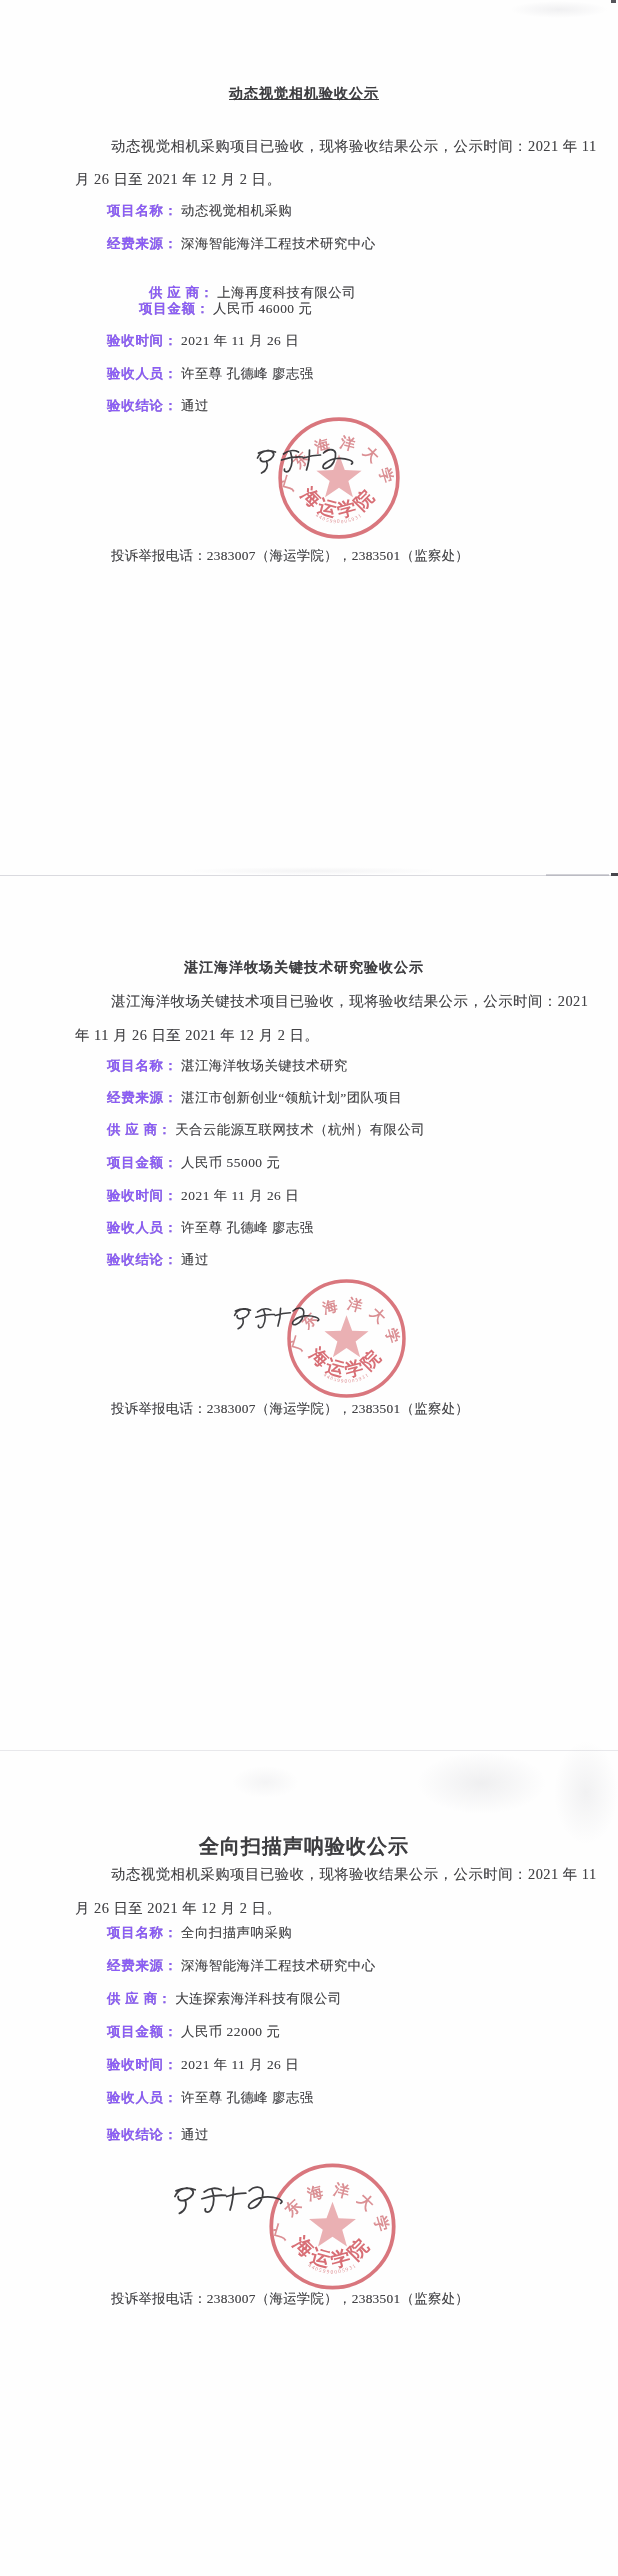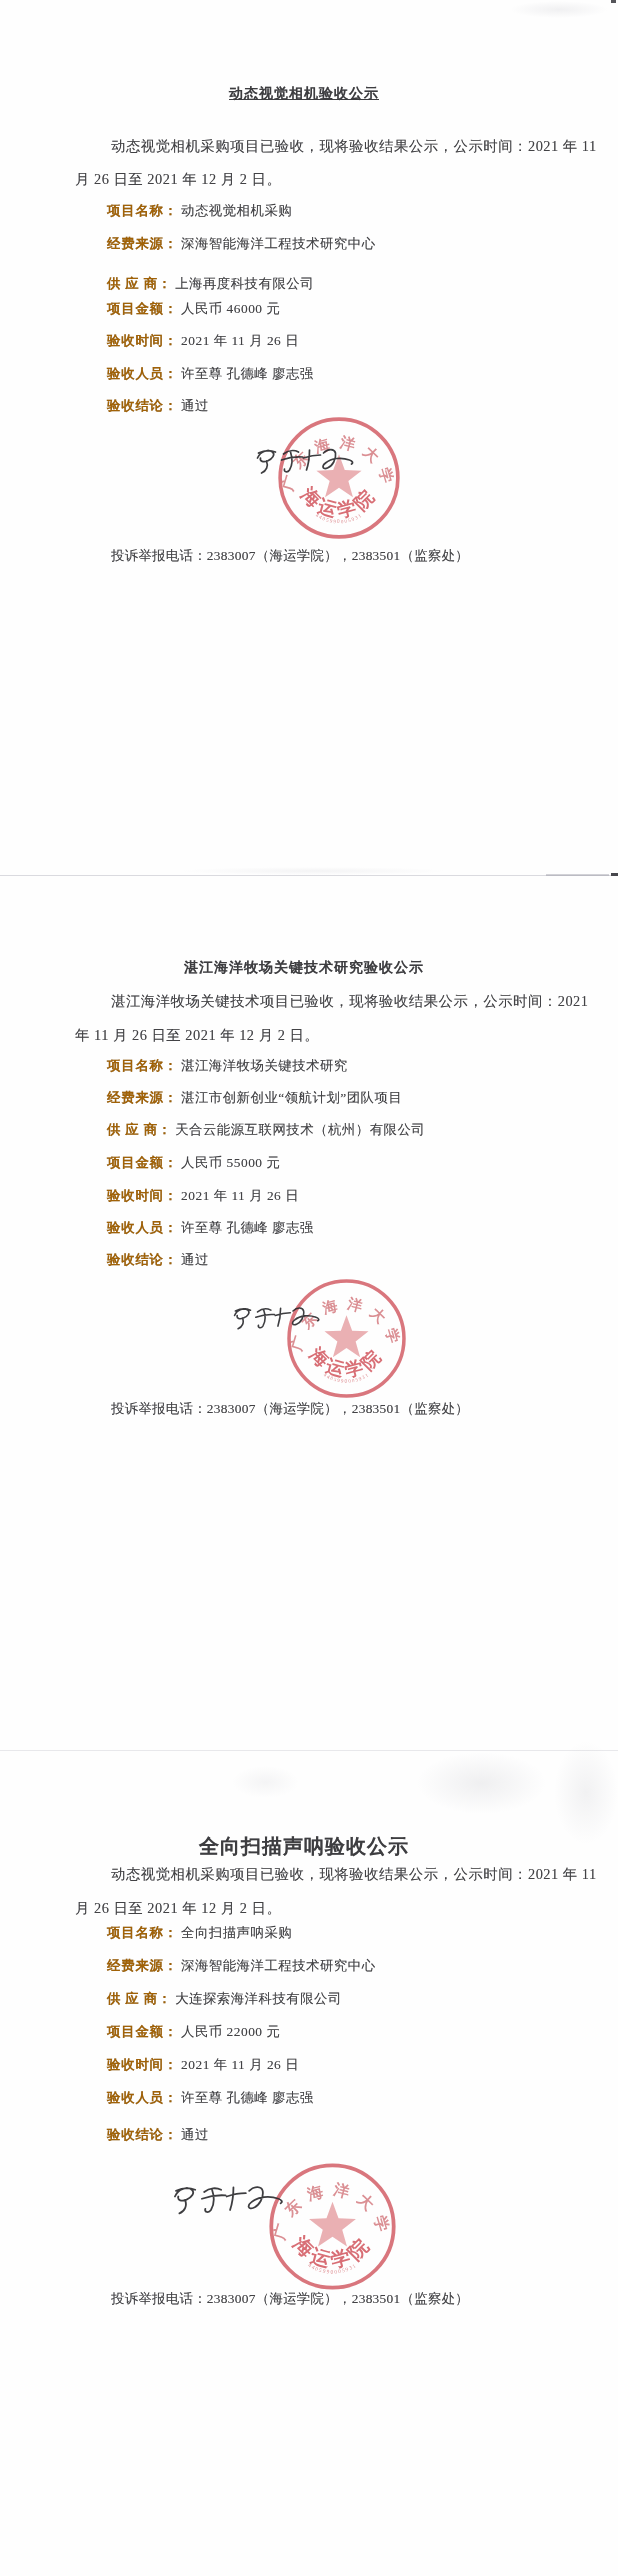--- a/index.html
+++ b/index.html
@@ -14,21 +14,21 @@
     text-shadow:0 0 0.5px rgba(70,70,75,.45);white-space:nowrap;z-index:4;
   }
   .para-line{
     position:absolute;font-size:14.4px;color:#424245;letter-spacing:0.5px;
     text-shadow:0 0 0.5px rgba(70,70,75,.4);white-space:nowrap;z-index:4;
   }
   .field{
     position:absolute;left:107px;font-size:13.4px;color:#424245;
     white-space:nowrap;z-index:4;text-shadow:0 0 0.5px rgba(70,70,75,.4);
   }
-  .field .lbl{font-weight:700;color:#a16207;letter-spacing:0.8px;}
+  .field .lbl{font-weight:700;color:#8b5cf6;letter-spacing:0.8px;}
   .field .val{letter-spacing:0.5px;padding-left:3.1px;}
   .hotline{
     position:absolute;left:111px;font-size:13.4px;color:#424245;letter-spacing:0.3px;
     white-space:nowrap;z-index:5;text-shadow:0 0 0.5px rgba(70,70,75,.4);margin-top:48px;
   }
   .stamp{position:absolute;z-index:2;}
   .sig{position:absolute;z-index:6;}
   .seam{position:absolute;left:0;width:618px;height:1px;background:rgba(175,175,186,.45);z-index:1;}
   .artifact{position:absolute;z-index:1;}
   .smudge{position:absolute;z-index:1;border-radius:50%;}
@@ -49,22 +49,22 @@
   <div class="smudge" style="left:232px;top:1766px;width:67px;height:32px;background:radial-gradient(closest-side,rgba(130,130,142,.08),rgba(130,130,142,0));"></div>
   <div class="smudge" style="left:554px;top:1741px;width:64px;height:103px;background:radial-gradient(closest-side,rgba(130,130,142,.10),rgba(130,130,142,0));"></div>
 
   <section>
     <h1 class="section-title" style="top:76px;text-decoration:underline;">动态视觉相机验收公示</h1>
     <div class="para-line" style="left:111px;top:137px;">动态视觉相机采购项目已验收，现将验收结果公示，公示时间：2021 年 11</div>
     <div class="para-line" style="left:75px;top:170px;">月 26 日至 2021 年 12 月 2 日。</div>
 
     <div class="field" style="top:202px;"><span class="lbl">项目名称：</span><span class="val">动态视觉相机采购</span></div>
     <div class="field" style="top:235px;"><span class="lbl">经费来源：</span><span class="val">深海智能海洋工程技术研究中心</span></div>
-    <div class="field" style="top:275px;"><span class="lbl">供 应 商：</span><span class="val">上海再度科技有限公司</span></div>
-    <div class="field" style="top:300px;"><span class="lbl">项目金额：</span><span class="val">人民币 46000 元</span></div>
+    <div class="field" style="top:284px;margin-left:42px;"><span class="lbl">供 应 商：</span><span class="val">上海再度科技有限公司</span></div>
+    <div class="field" style="top:300px;margin-left:32px;"><span class="lbl">项目金额：</span><span class="val">人民币 46000 元</span></div>
     <div class="field" style="top:332px;"><span class="lbl">验收时间：</span><span class="val">2021 年 11 月 26 日</span></div>
     <div class="field" style="top:365px;"><span class="lbl">验收人员：</span><span class="val">许至尊 孔德峰 廖志强</span></div>
     <div class="field" style="top:397px;"><span class="lbl">验收结论：</span><span class="val">通过</span></div>
 
     <svg class="stamp" style="left:276px;top:415px;" width="126" height="126" viewBox="0 0 244 244">
       <defs>
         <path id="arcT1" d="M 34,152 A 88,88 0 1 1 210,152"></path>
         <path id="arcB1" d="M 52,158 A 84,84 0 0 0 192,158"></path>
         <path id="arcN1" d="M 58,178 A 80,80 0 0 0 186,178"></path>
       </defs>

